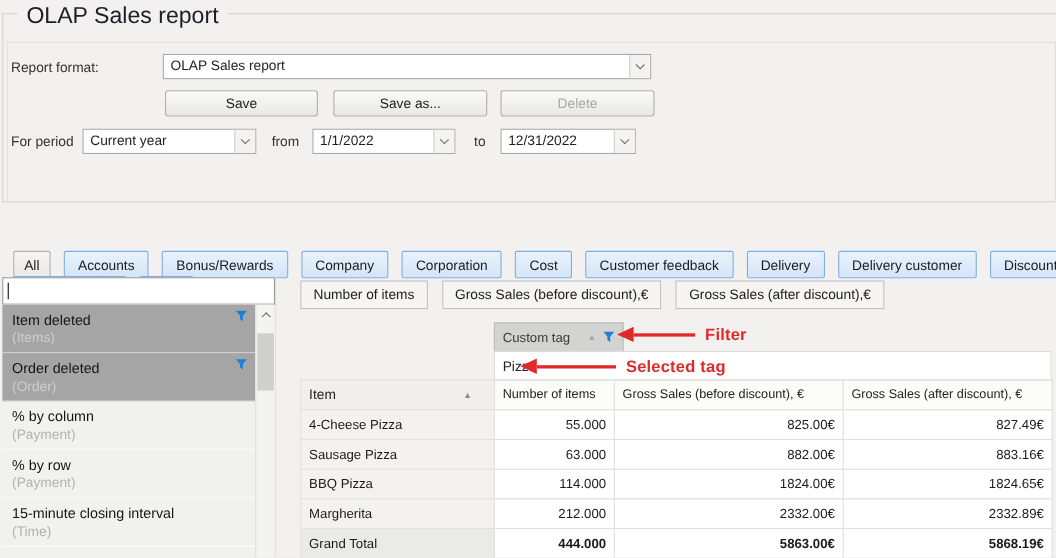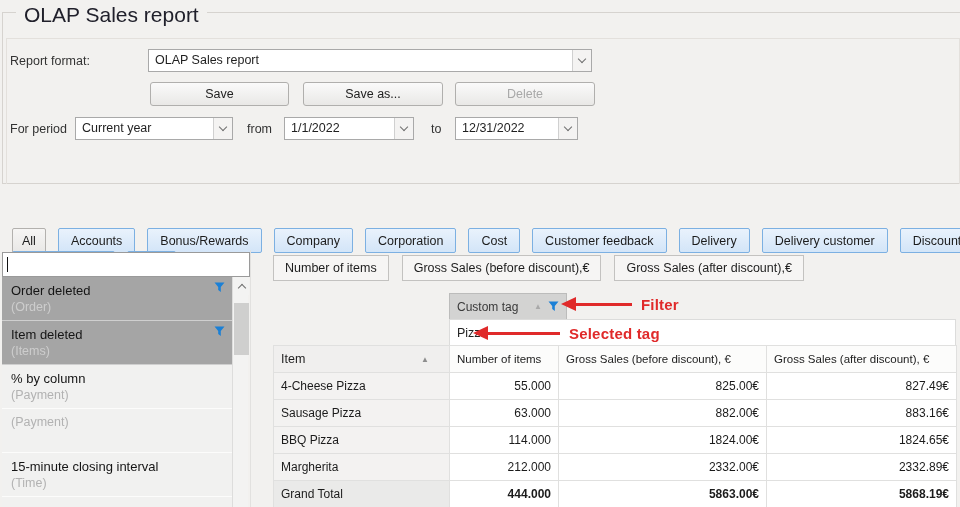--- a/index.html
+++ b/index.html
@@ -175,42 +175,43 @@
     </div>
   <div class="abs tagrow" style="left:12px;top:214px;" id="tags-row-2">
       <button class="tag">Time intervals</button>
       <button class="tag">VAT</button>
     </div>
 
   <input class="search" value="" style="">
   <div class="caret"></div>
   <div class="abs side-list" id="sidebar-list">
       <div class="side-item selected">
+        <div class="t">Item deleted</div>
+        <div class="c">(Items)</div>
+        <span class="funnel">
+          <svg width="11" height="11" viewBox="0 0 11 11">
+            <path d="M0.5 0.5 H10.5 L6.8 5 V10 L4.2 8 V5 Z" fill="#1b80d6"></path>
+          </svg>
+        </span>
+      </div>
+      <div class="side-item selected">
         <div class="t">Order deleted</div>
         <div class="c">(Order)</div>
         <span class="funnel">
           <svg width="11" height="11" viewBox="0 0 11 11">
             <path d="M0.5 0.5 H10.5 L6.8 5 V10 L4.2 8 V5 Z" fill="#1b80d6"></path>
           </svg>
         </span>
       </div>
-      <div class="side-item selected">
-        <div class="t">Item deleted</div>
-        <div class="c">(Items)</div>
-        <span class="funnel">
-          <svg width="11" height="11" viewBox="0 0 11 11">
-            <path d="M0.5 0.5 H10.5 L6.8 5 V10 L4.2 8 V5 Z" fill="#1b80d6"></path>
-          </svg>
-        </span>
-      </div>
       <div class="side-item">
         <div class="t">% by column</div>
         <div class="c">(Payment)</div>
       </div>
       <div class="side-item">
+        <div class="t">% by row</div>
         <div class="c">(Payment)</div>
       </div>
       <div class="side-item">
         <div class="t">15-minute closing interval</div>
         <div class="c">(Time)</div>
       </div>
     </div>
   <div class="abs scrollbar">
     <div class="scroll-btn">
         <i class="chev up"></i>

